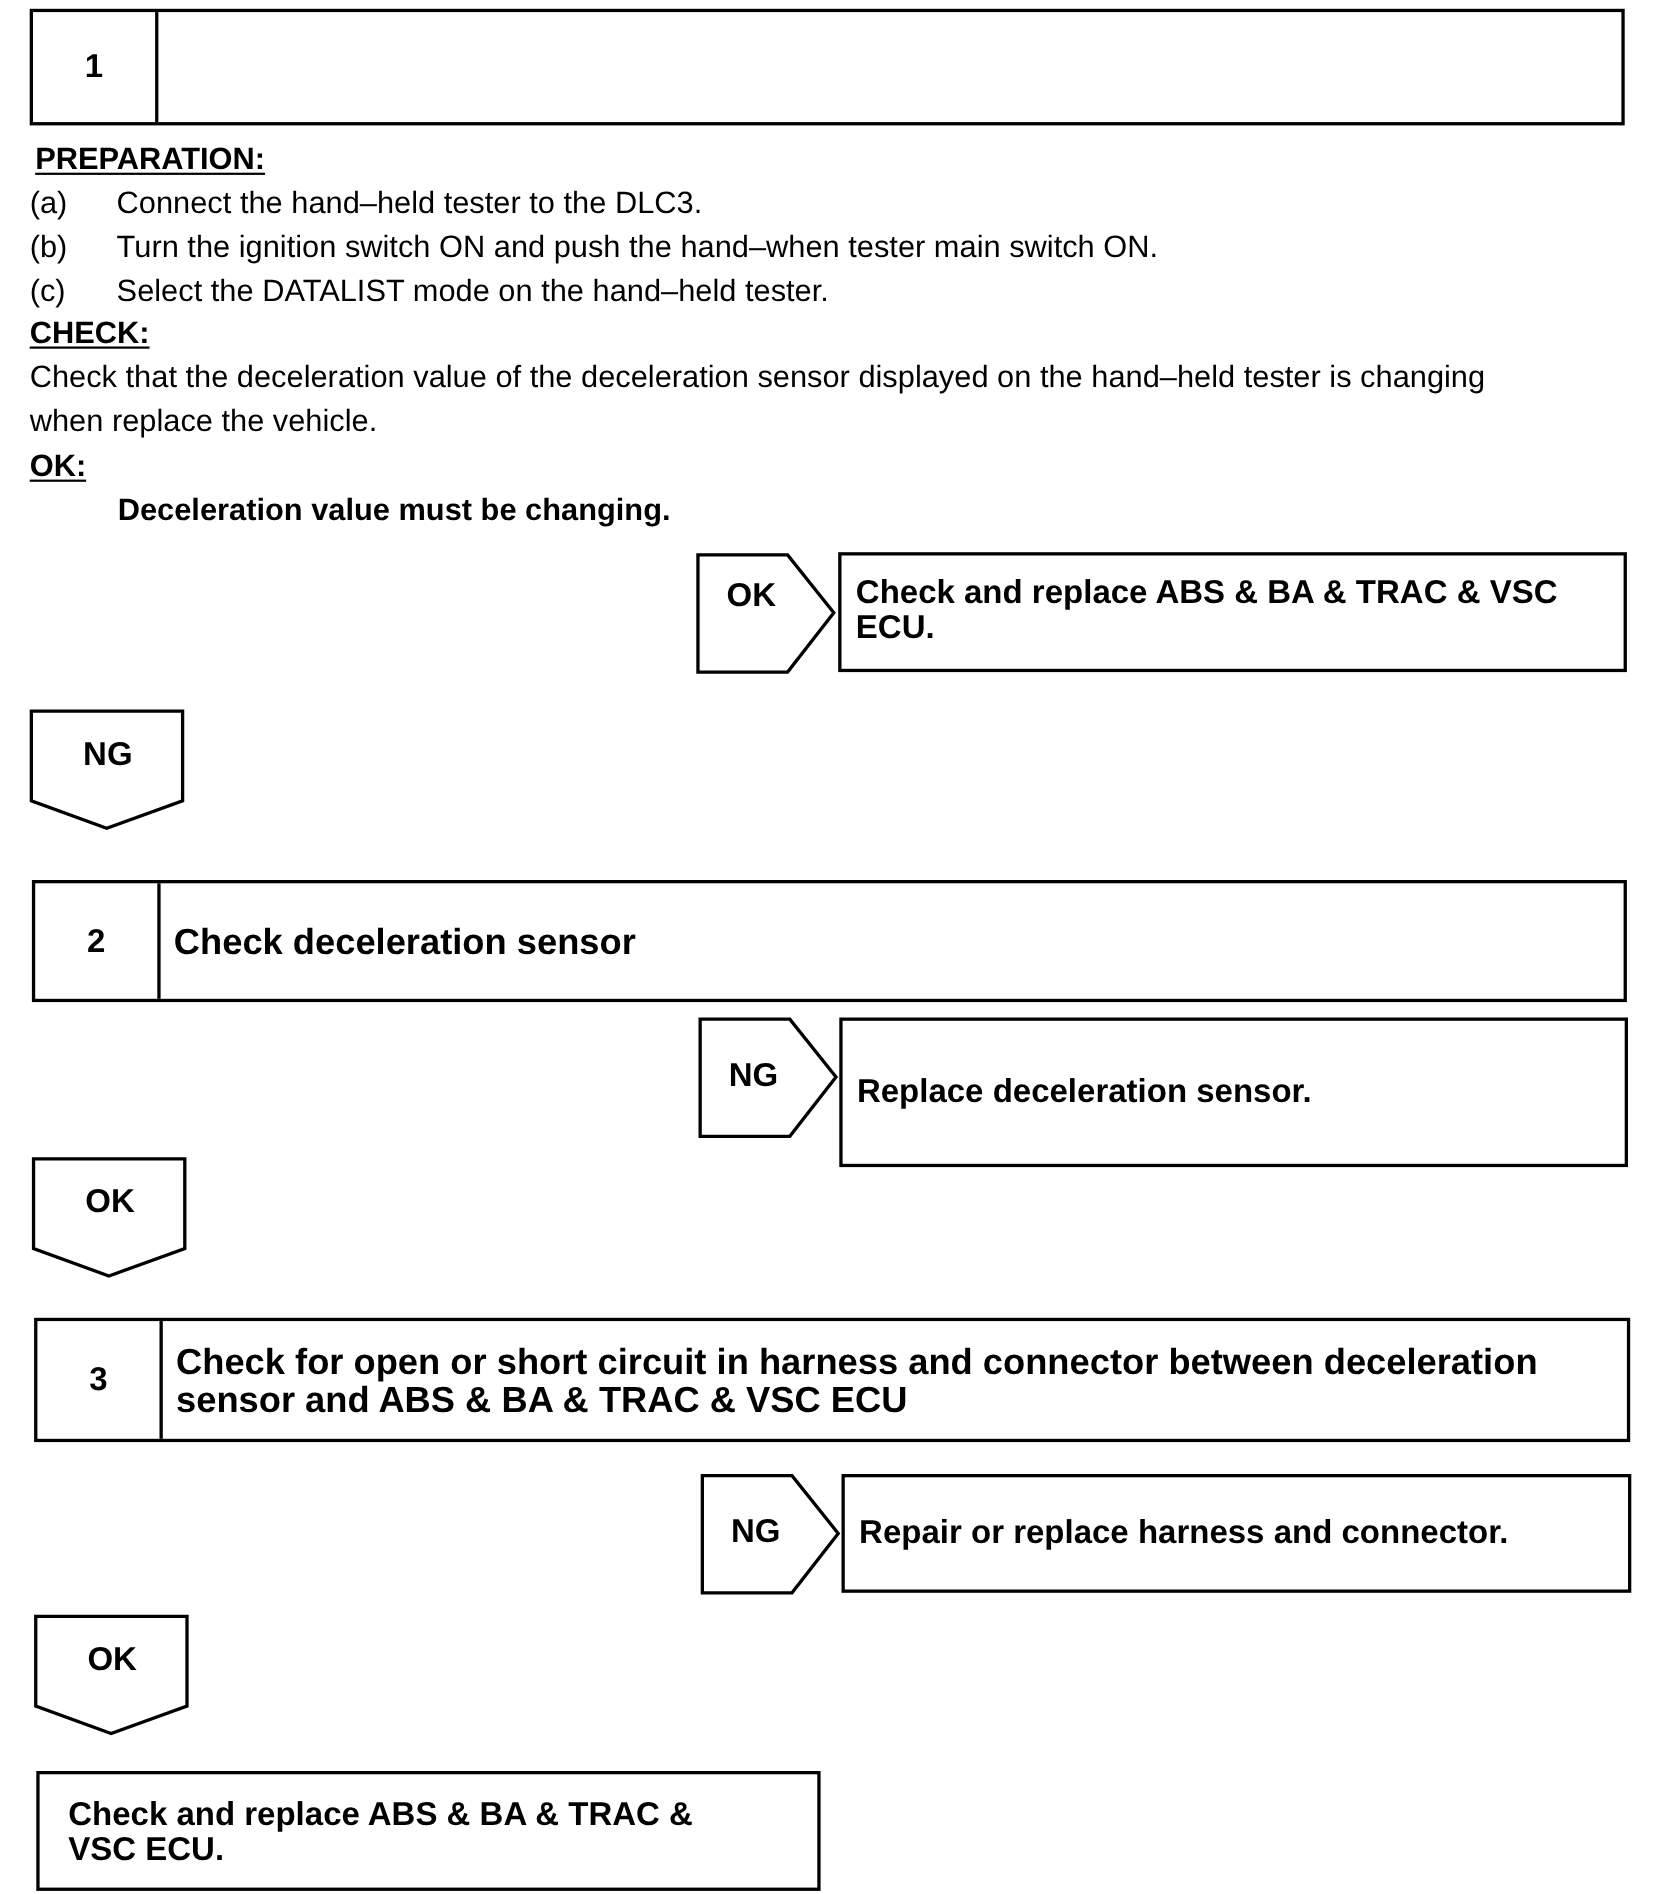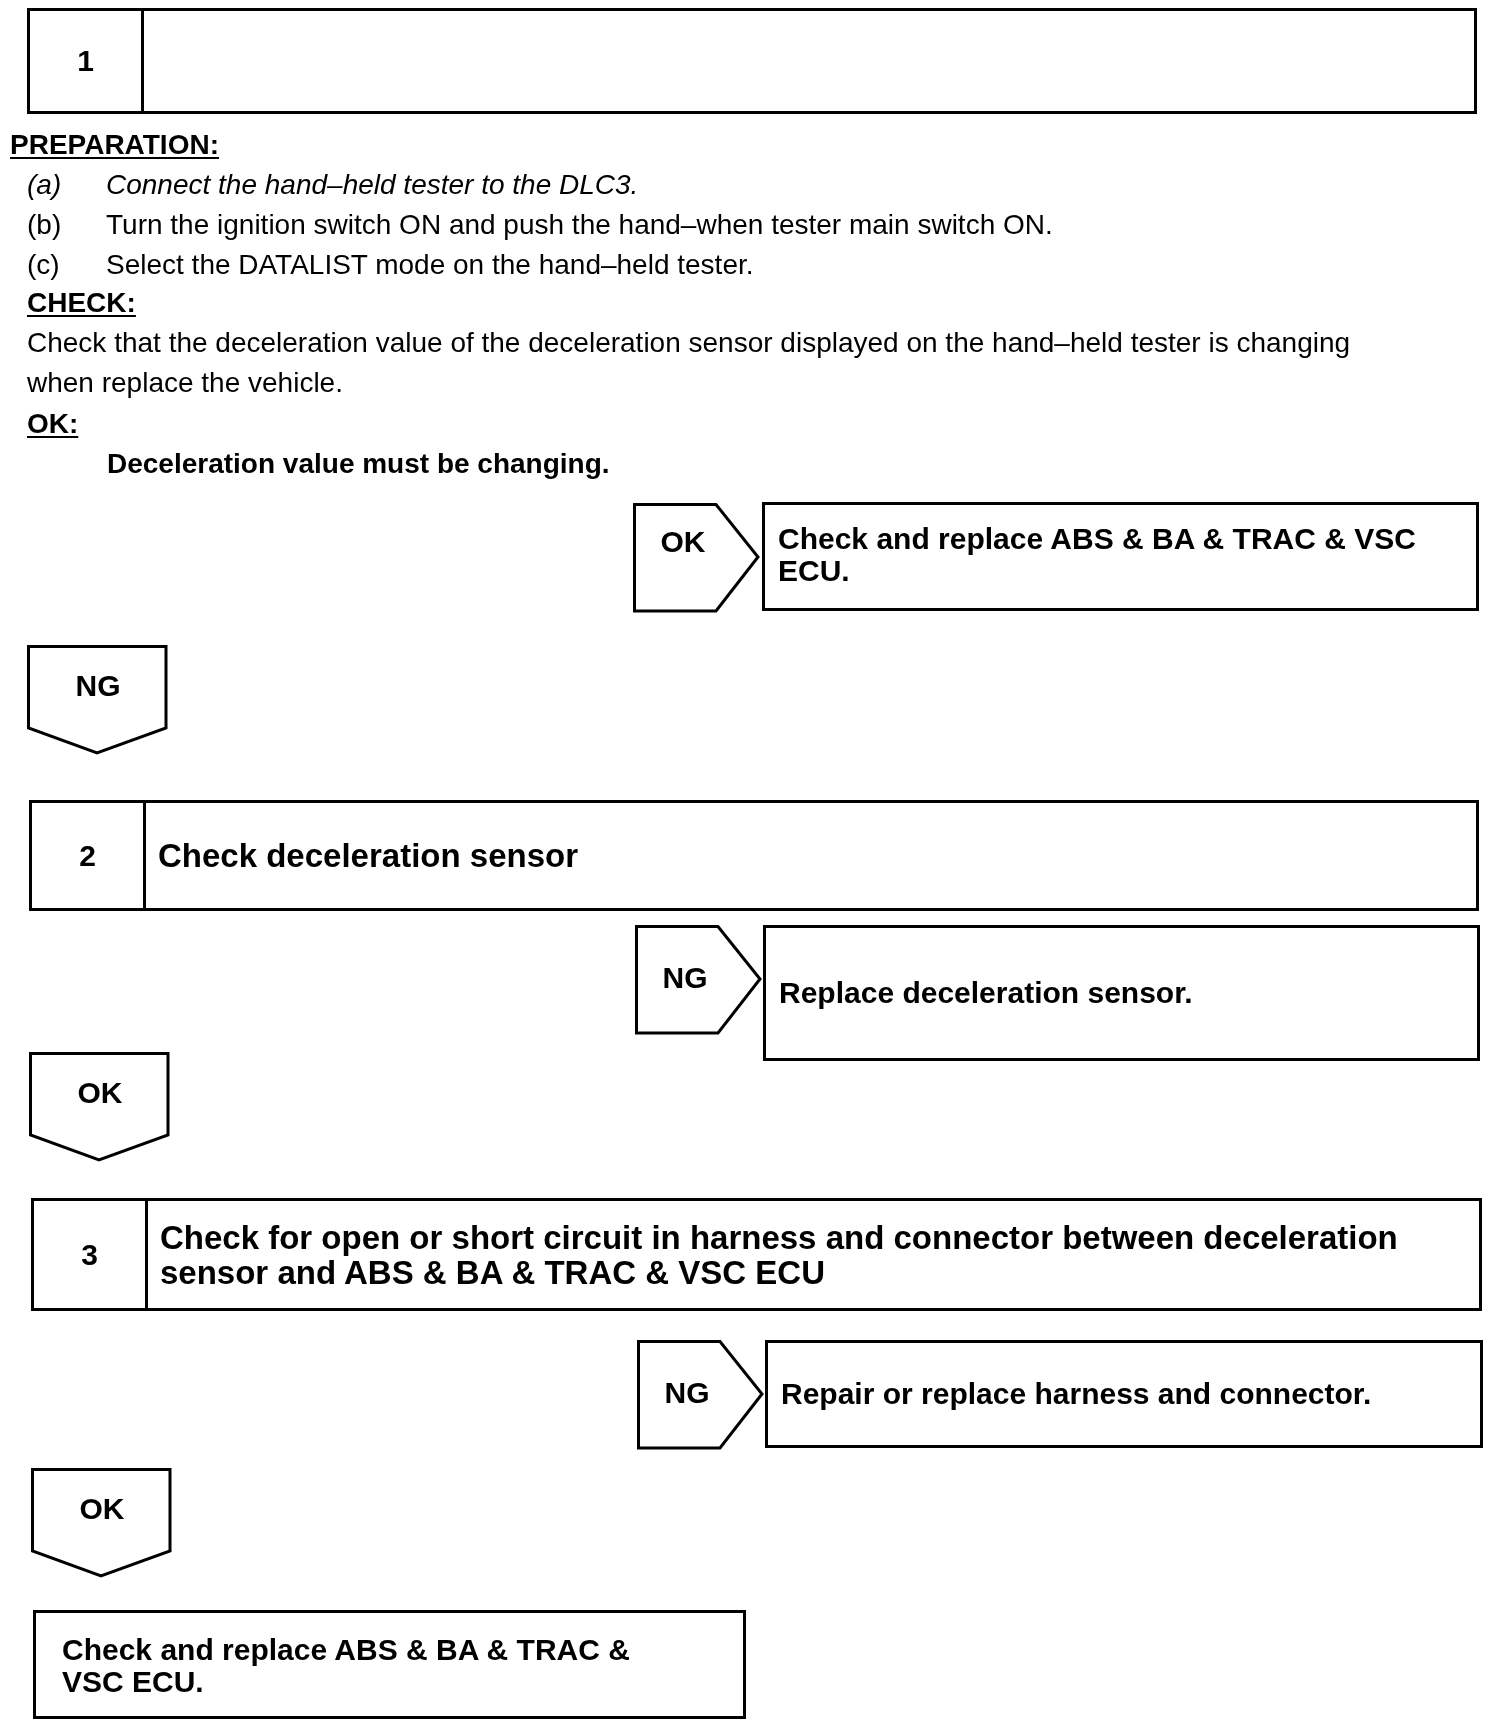--- a/index.html
+++ b/index.html
@@ -39,23 +39,23 @@
       position: absolute; font-weight: bold; font-size: 30px; width: 100%; text-align: center;
     }
   </style>
 </head>
 <body>
 
 <div class="step-box" style="left:27px; top:8px; width:1450px; height:106px;">
   <div class="step-num">1</div>
 </div>
 
-<div class="abs heading" style="left:10px; top:129px;">PREPARATION:</div>
+<div class="abs heading" style="left:32px; top:129px;">PREPARATION:</div>
 
-<div class="abs body-text" style="left:27px; top:165px;font-style:italic;">
+<div class="abs body-text" style="left:27px; top:165px;">
   <span class="item-letter">(a)</span><span>Connect the hand–held tester to the DLC3.</span>
 </div>
 <div class="abs body-text" style="left:27px; top:205px;">
   <span class="item-letter">(b)</span><span>Turn the ignition switch ON and push the hand–when tester main switch ON.</span>
 </div>
 <div class="abs body-text" style="left:27px; top:245px;">
   <span class="item-letter">(c)</span><span>Select the DATALIST mode on the hand–held tester.</span>
 </div>
 
 <div class="abs heading" style="left:27px; top:287px;">CHECK:</div>

